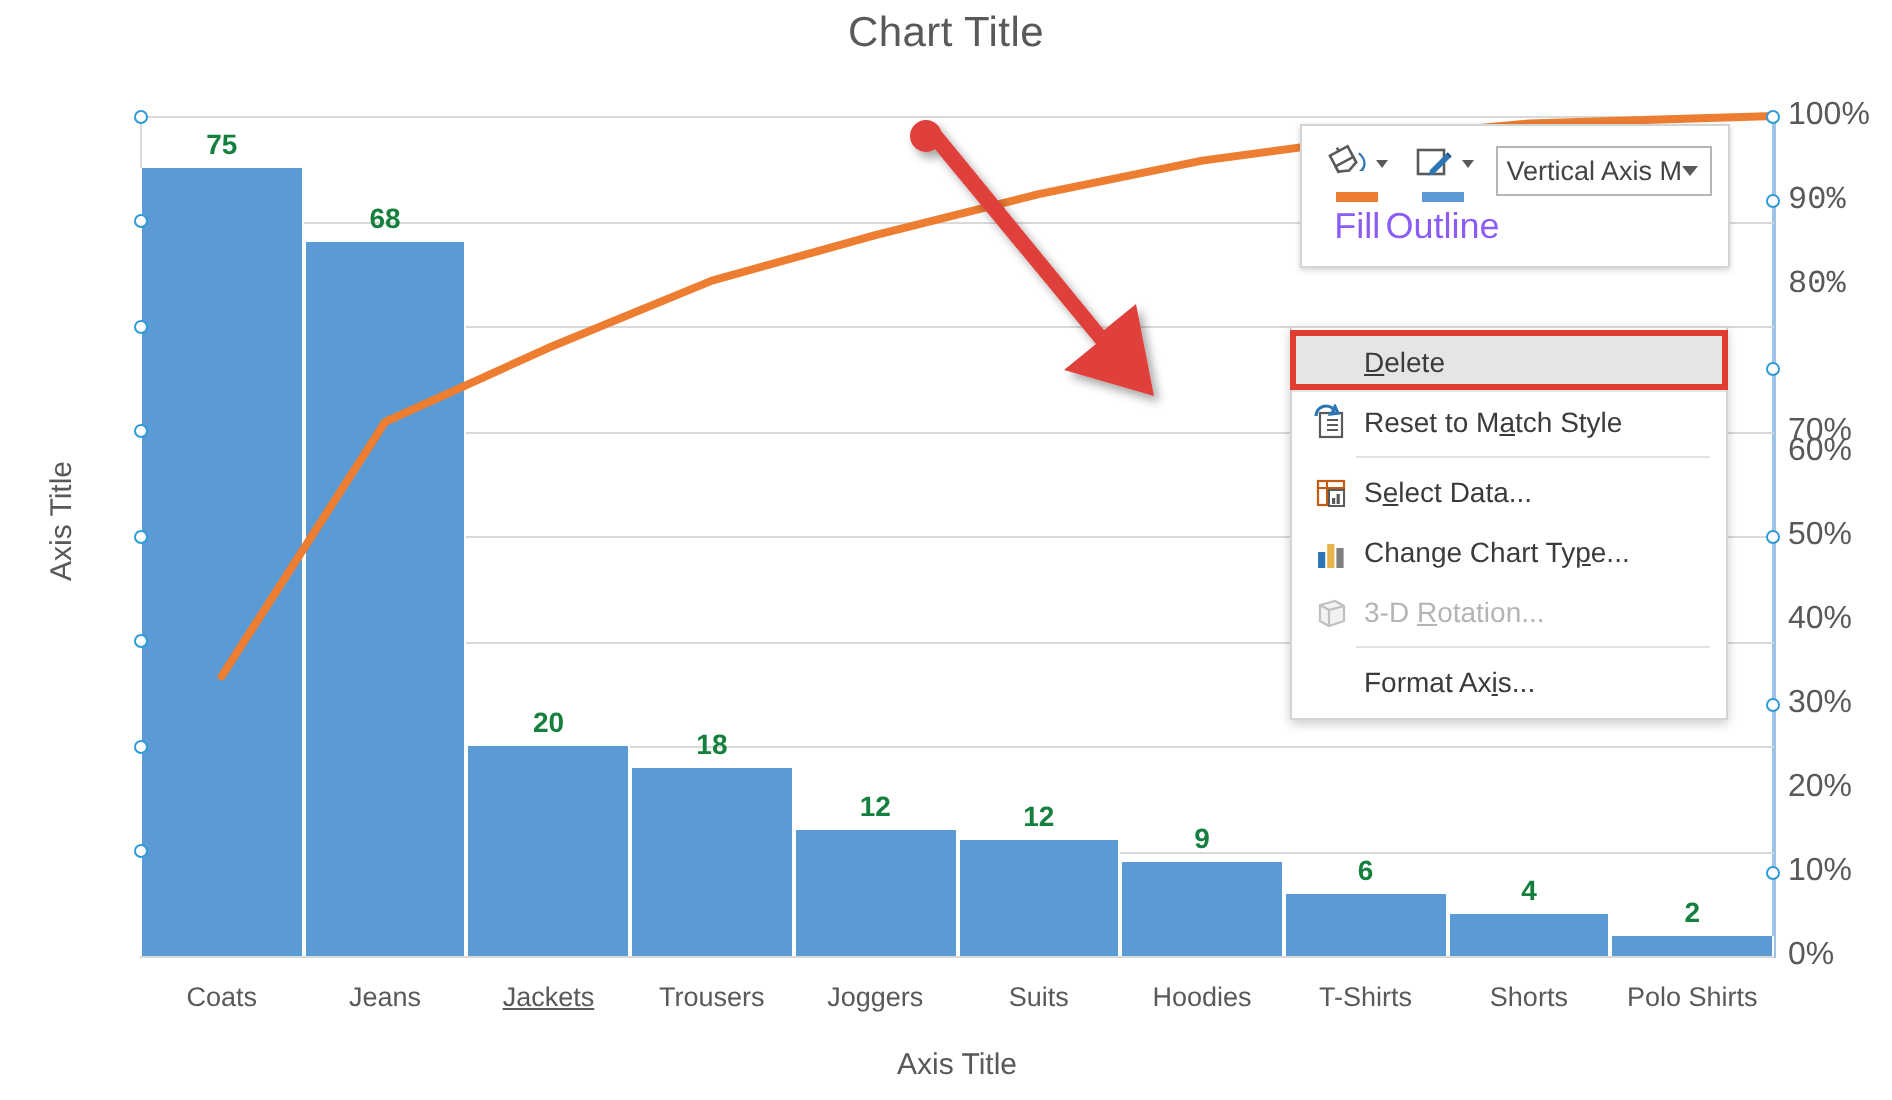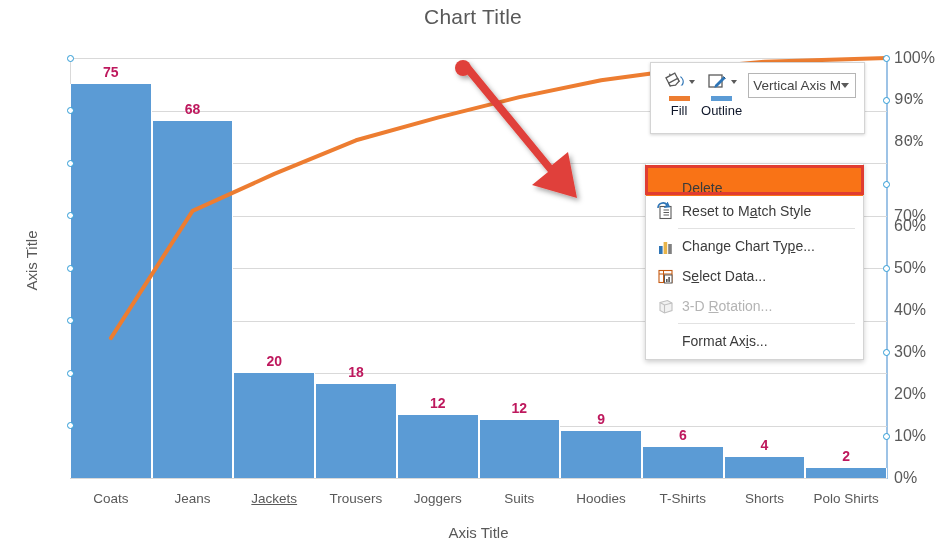--- a/index.html
+++ b/index.html
@@ -53,21 +53,21 @@
   }
   .bar {
     background: #5B9BD5;
     border-left: 1px solid #ffffff;
     border-right: 1px solid #ffffff;
     box-sizing: border-box;
   }
   .bar-label {
     position: absolute; left: 0; width: 100%;
     text-align: center; font-size: 14px; font-weight: bold;
-    color: #be185d;
+    color: #15803d;
     margin-top: 20px;
   }
 
   
   #pareto-svg { position: absolute; inset: 0; overflow: visible; }
 
   
   .tick-left, .tick-right {
     position: absolute; font-size: 16px; color: #595959;
     line-height: 1;
@@ -112,21 +112,21 @@
     margin-right: 2px; cursor: default;
   }
   .mt-glyph-row { display: flex; align-items: center; height: 26px; }
   .mt-glyph { position: relative; width: 22px; height: 22px; }
   .mt-swatch { width: 21px; height: 5px; margin-top: 1px; }
   .mt-caret {
     width: 0; height: 0; margin-left: 3px;
     border-left: 3.5px solid transparent; border-right: 3.5px solid transparent;
     border-top: 4px solid #5a5a5a;
   }
-  .mt-label { font-size: 13px; color: #0f172a; margin-top: 2px; text-align: right; }
+  .mt-label { font-size: 18px; color: #8b5cf6; margin-top: 2px; text-align: right; }
   #mt-dropdown {
     margin-left: 4px; margin-top: 4px;
     width: 112px; height: 25px;
     border: 1px solid #b5b5b5; background: #fff;
     display: flex; align-items: center; box-sizing: border-box;
   }
   #mt-dropdown-text {
     flex: 1; font-size: 13.5px; color: #444; padding-left: 4px;
     white-space: nowrap; overflow: hidden;
   }
@@ -140,21 +140,21 @@
   #context-menu {
     position: absolute; left: 645px; top: 163px; width: 219px;
     background: #ffffff; border: 1px solid #d4d4d4;
     box-shadow: 0 2px 5px rgba(0,0,0,.2);
     box-sizing: border-box; padding: 2px 0 3px 0;
   }
   .menu-item {
     display: flex; align-items: center; height: 30px;
     padding: 0 6px; box-sizing: border-box; cursor: default;
   }
-  .menu-item.highlight { background: #f97316; align-items: flex-end; }
+  .menu-item.highlight { background: #e5e5e5; }
   .menu-item.disabled .menu-text { color: #b4b4b4; }
   .menu-icon {
     width: 26px; height: 22px; flex: 0 0 26px;
     display: flex; align-items: center; justify-content: center;
   }
   .menu-text {
     font-size: 14px; color: #3b3b3b; white-space: nowrap;
     padding-left: 4px;
   }
   .menu-text u { text-decoration: underline; }
@@ -347,39 +347,39 @@
           <line x1="7.5" y1="13" x2="13" y2="13" stroke="#5a5a5a" stroke-width="1"></line>
           <path d="M2 6 A5 5 0 0 1 11 3 L9.5 5 L13 4.6 L11.5 1.3 L10.8 2.6" fill="none" stroke="#2e75b6" stroke-width="1.6"></path>
         </svg>
       </div>
       <div class="menu-text">Reset to M<u>a</u>tch Style</div>
     </div>
     <div class="menu-sep"></div>
     <div class="menu-item">
       <div class="menu-icon">
         <svg width="19" height="19" viewBox="0 0 19 19">
-          <rect x="3" y="9" width="3.6" height="8" fill="#2e75b6"></rect>
-          <rect x="7.6" y="5" width="3.6" height="12" fill="#e8b44a"></rect>
-          <rect x="12.2" y="7" width="3.6" height="10" fill="#808080"></rect>
-        </svg>
-      </div>
-      <div class="menu-text">Change Chart Ty<u>p</u>e...</div>
-    </div>
-    <div class="menu-item">
-      <div class="menu-icon">
-        <svg width="19" height="19" viewBox="0 0 19 19">
           <rect x="3" y="3.5" width="13" height="12" fill="#fff" stroke="#c55a11" stroke-width="1.1"></rect>
           <line x1="3" y1="7" x2="16" y2="7" stroke="#c55a11" stroke-width="1"></line>
           <line x1="7.5" y1="3.5" x2="7.5" y2="15.5" stroke="#c55a11" stroke-width="1"></line>
           <rect x="8.5" y="8" width="7.5" height="8" fill="#fff" stroke="#5a5a5a" stroke-width="1"></rect>
           <rect x="10" y="12" width="1.6" height="3" fill="#5a5a5a"></rect>
           <rect x="12.3" y="10" width="1.6" height="5" fill="#5a5a5a"></rect>
         </svg>
       </div>
       <div class="menu-text">S<u>e</u>lect Data...</div>
+    </div>
+    <div class="menu-item">
+      <div class="menu-icon">
+        <svg width="19" height="19" viewBox="0 0 19 19">
+          <rect x="3" y="9" width="3.6" height="8" fill="#2e75b6"></rect>
+          <rect x="7.6" y="5" width="3.6" height="12" fill="#e8b44a"></rect>
+          <rect x="12.2" y="7" width="3.6" height="10" fill="#808080"></rect>
+        </svg>
+      </div>
+      <div class="menu-text">Change Chart Ty<u>p</u>e...</div>
     </div>
     <div class="menu-item disabled">
       <div class="menu-icon">
         <svg width="19" height="19" viewBox="0 0 19 19">
           <path d="M4 5.5 L11.5 3.5 L16 6 L16 13.5 L8.5 16 L4 13.5 Z" fill="#f2f2f2" stroke="#c0c0c0" stroke-width="1.1"></path>
           <path d="M4 5.5 L8.5 8 L16 6" fill="none" stroke="#c0c0c0" stroke-width="1.1"></path>
           <path d="M8.5 8 L8.5 16" fill="none" stroke="#c0c0c0" stroke-width="1.1"></path>
         </svg>
       </div>
       <div class="menu-text">3-D <u>R</u>otation...</div>

